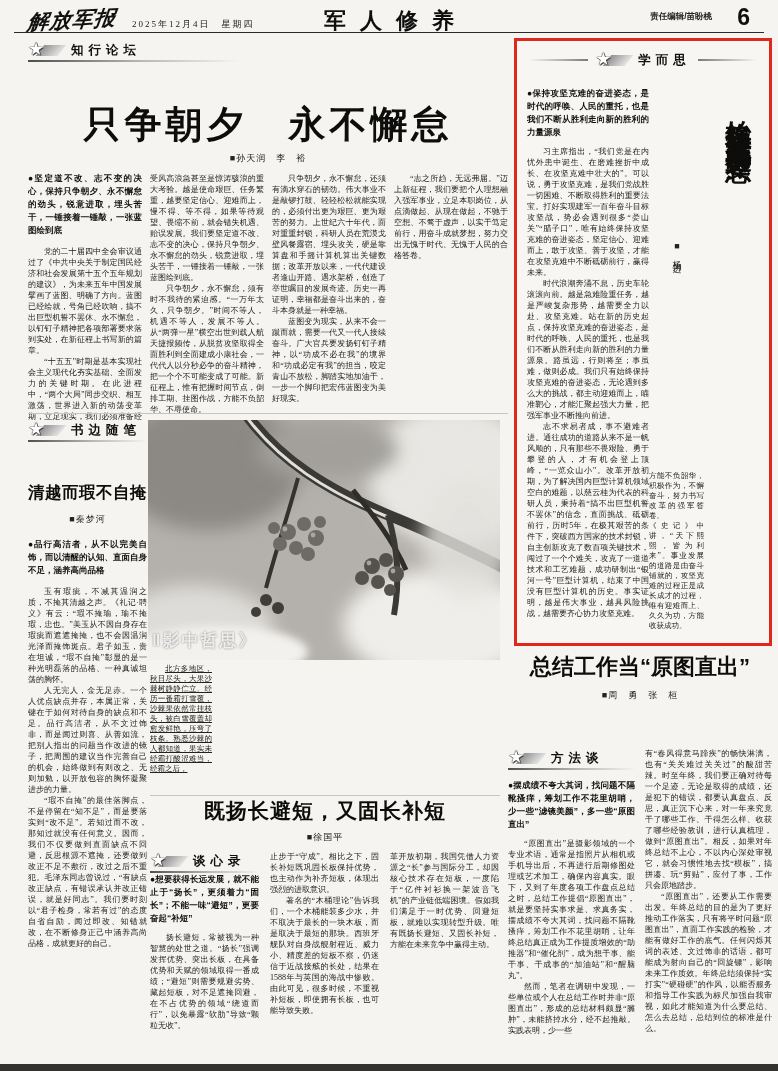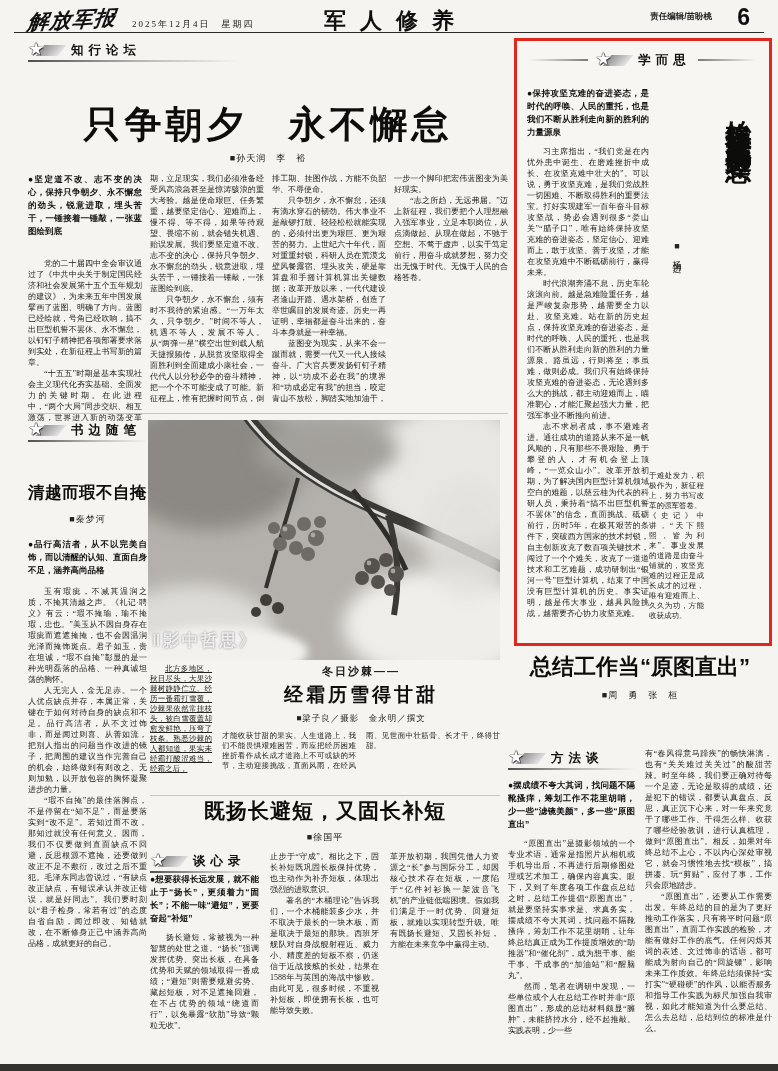--- a/index.html
+++ b/index.html
@@ -91,21 +91,21 @@
   <div class="sec-head" style="width:210px;">
     <span class="star-wrap">
         <span class="star-ribbon"></span>
         <span class="star-glyph">★</span>
       </span>
     <span class="sec-label">知行论坛</span>
   </div>
   <div class="headline" style="font-size:37px;letter-spacing:4px;margin-top:38px;">只争朝夕　永不懈怠</div>
   <div class="byline" style="margin-top:2px;">■孙天润　李　裕</div>
   <div class="forum-body clip">
-    <div class="lead" style="margin-bottom:20px;">●坚定道不改、志不变的决心，保持只争朝夕、永不懈怠的劲头，锐意进取，埋头苦干，一锤接着一锤敲，一张蓝图绘到底</div>
+    <div class="lead" style="margin-bottom:8px;font-family:Liberation Mono, monospace;">●坚定道不改、志不变的决心，保持只争朝夕、永不懈怠的劲头，锐意进取，埋头苦干，一锤接着一锤敲，一张蓝图绘到底</div>
     <div class="bodytext">
         <p>党的二十届四中全会审议通过了《中共中央关于制定国民经济和社会发展第十五个五年规划的建议》，为未来五年中国发展擘画了蓝图、明确了方向。蓝图已经绘就，号角已经吹响，搞不出巨型机誓不罢休、永不懈怠，以钉钉子精神把各项部署要求落到实处，在新征程上书写新的篇章。</p>
         <p>“十五五”时期是基本实现社会主义现代化夯实基础、全面发力的关键时期。在此进程中，“两个大局”同步交织、相互激荡，世界进入新的动荡变革期，立足现实，我们必须准备经受风高浪急甚至是惊涛骇浪的重大考验。越是使命艰巨、任务繁重，越要坚定信心、迎难而上，慢不得、等不得，如果等待观望、畏缩不前，就会错失机遇、贻误发展。我们要坚定道不改、志不变的决心，保持只争朝夕、永不懈怠的劲头，锐意进取，埋头苦干，一锤接着一锤敲，一张蓝图绘到底。</p>
         <p>只争朝夕，永不懈怠，须有时不我待的紧迫感。“一万年太久，只争朝夕。”时间不等人，机遇不等人，发展不等人。从“两弹一星”横空出世到载人航天捷报频传，从脱贫攻坚取得全面胜利到全面建成小康社会，一代代人以分秒必争的奋斗精神，把一个个不可能变成了可能。新征程上，惟有把握时间节点，倒排工期、挂图作战，方能不负韶华、不辱使命。</p>
         <p>只争朝夕，永不懈怠，还须有滴水穿石的韧劲。伟大事业不是敲锣打鼓、轻轻松松就能实现的，必须付出更为艰巨、更为艰苦的努力。上世纪六十年代，面对重重封锁，科研人员在荒漠戈壁风餐露宿、埋头攻关，硬是靠算盘和手摇计算机算出关键数据；改革开放以来，一代代建设者逢山开路、遇水架桥，创造了举世瞩目的发展奇迹。历史一再证明，幸福都是奋斗出来的，奋斗本身就是一种幸福。</p>
         <p>蓝图变为现实，从来不会一蹴而就，需要一代又一代人接续奋斗。广大官兵要发扬钉钉子精神，以“功成不必在我”的境界和“功成必定有我”的担当，咬定青山不放松，脚踏实地加油干，一步一个脚印把宏伟蓝图变为美好现实。</p>
         <p>“志之所趋，无远弗届。”迈上新征程，我们要把个人理想融入强军事业，立足本职岗位，从点滴做起、从现在做起，不驰于空想、不骛于虚声，以实干笃定前行，用奋斗成就梦想，努力交出无愧于时代、无愧于人民的合格答卷。</p>
       </div>
   </div>
 </div>
@@ -125,21 +125,21 @@
     <div class="lead" style="margin-bottom:7px;">●保持攻坚克难的奋进姿态，是时代的呼唤、人民的重托，也是我们不断从胜利走向新的胜利的力量源泉</div>
     <div class="bodytext">
         <p>习主席指出，“我们党是在内忧外患中诞生、在磨难挫折中成长、在攻坚克难中壮大的”。可以说，勇于攻坚克难，是我们党战胜一切困难、不断取得胜利的重要法宝。打好实现建军一百年奋斗目标攻坚战，势必会遇到很多“娄山关”“腊子口”，唯有始终保持攻坚克难的奋进姿态，坚定信心、迎难而上，敢于攻坚、善于攻坚，才能在攻坚克难中不断砥砺前行，赢得未来。</p>
         <p>时代浪潮奔涌不息，历史车轮滚滚向前。越是急难险重任务，越是严峻复杂形势，越需要全力以赴、攻坚克难。站在新的历史起点，保持攻坚克难的奋进姿态，是时代的呼唤、人民的重托，也是我们不断从胜利走向新的胜利的力量源泉。路虽远，行则将至；事虽难，做则必成。我们只有始终保持攻坚克难的奋进姿态，无论遇到多么大的挑战，都主动迎难而上，瞄准靶心，才能汇聚起强大力量，把强军事业不断推向前进。</p>
         <p>志不求易者成，事不避难者进。通往成功的道路从来不是一帆风顺的，只有那些不畏艰险、勇于攀登的人，才有机会登上顶峰，“一览众山小”。改革开放初期，为了解决国内巨型计算机领域空白的难题，以慈云桂为代表的科研人员，秉持着“搞不出巨型机誓不罢休”的信念，直面挑战、砥砺前行，历时5年，在极其艰苦的条件下，突破西方国家的技术封锁，自主创新攻克了数百项关键技术，闯过了一个个难关，攻克了一道道技术和工艺难题，成功研制出“银河一号”巨型计算机，结束了中国没有巨型计算机的历史。事实证明，越是伟大事业，越具风险挑战，越需要齐心协力攻坚克难。</p>
       </div>
   </div>
   <div class="v-title">始终保持攻坚克难的奋进姿态</div>
   <div class="v-author">■杨为进</div>
   <div class="study-bottom bodytext cont clip">
-      <p>于难处发力，积极作为，新征程上，努力书写改革的强军答卷。</p>
+      <p>方能不负韶华，积极作为，不懈奋斗，努力书写改革的强军答卷。</p>
       <p>《史记》中讲，“天下熙熙，皆为利来”。事业发展的道路是由奋斗铺就的，攻坚克难的过程正是成长成才的过程，唯有迎难而上、久久为功，方能收获成功。</p>
     </div>
 </div>
 
 <div class="abs essay">
   <div class="sec-head">
     <span class="star-wrap">
         <span class="star-ribbon"></span>
         <span class="star-glyph">★</span>
       </span>
@@ -208,28 +208,20 @@
     <ellipse cx="70" cy="232" rx="90" ry="26" fill="#f2f1ee" filter="url(#b2)"></ellipse>
     <ellipse cx="320" cy="120" rx="45" ry="60" fill="#e4e2de" filter="url(#b1)" opacity="0.8"></ellipse>
   </svg>
   <div class="photo-overlay">‖影中哲思》</div>
 </div>
 
 <div class="abs caption-block">
   <div class="cap-side bodytext clip" style="height:129px;font-size:7.5px;line-height:10px;">
     <p style="text-indent:2em;margin:0;text-decoration:underline;">北方多地区，秋日尽头，大果沙棘树静静伫立。经历一番霜打雪覆，沙棘果依然常挂枝头，被白雪覆盖却愈发鲜艳，压弯了枝条。熟悉沙棘的人都知道，果实未经霜打酸涩难当，经霜之后，</p>
   </div>
-  <div class="cap-main">
-    <div class="kicker">冬日沙棘——</div>
-    <div class="headline" style="font-size:19px;letter-spacing:3px;margin-top:3px;">经霜历雪得甘甜</div>
-    <div class="byline" style="margin-top:5px;font-size:8.5px;">■梁子良／摄影　金永明／撰文</div>
-    <div class="bodytext cont clip" style="margin-top:6px;height:52px;column-count:2;column-gap:10px;column-fill:auto;font-size:7.5px;line-height:10px;">
-      <p style="margin:0;">才能收获甘甜的果实。人生道路上，我们不能畏惧艰难困苦，而应把经历困难挫折看作成长成才道路上不可或缺的环节，主动迎接挑战，直面风雨，在经风雨、见世面中壮筋骨、长才干，终得甘甜。</p>
-    </div>
-  </div>
 </div>
 <div class="abs rule-light" style="left:150px;width:350px;top:795px;"></div>
 
 <div class="abs talk">
   <div class="headline" style="font-size:21px;letter-spacing:1px;">既扬长避短，又固长补短</div>
   <div class="byline" style="margin-top:6px;">■徐国平</div>
   <div class="talk-cols">
     <div class="col clip">
       <div class="sec-head">
         <span class="star-wrap">

